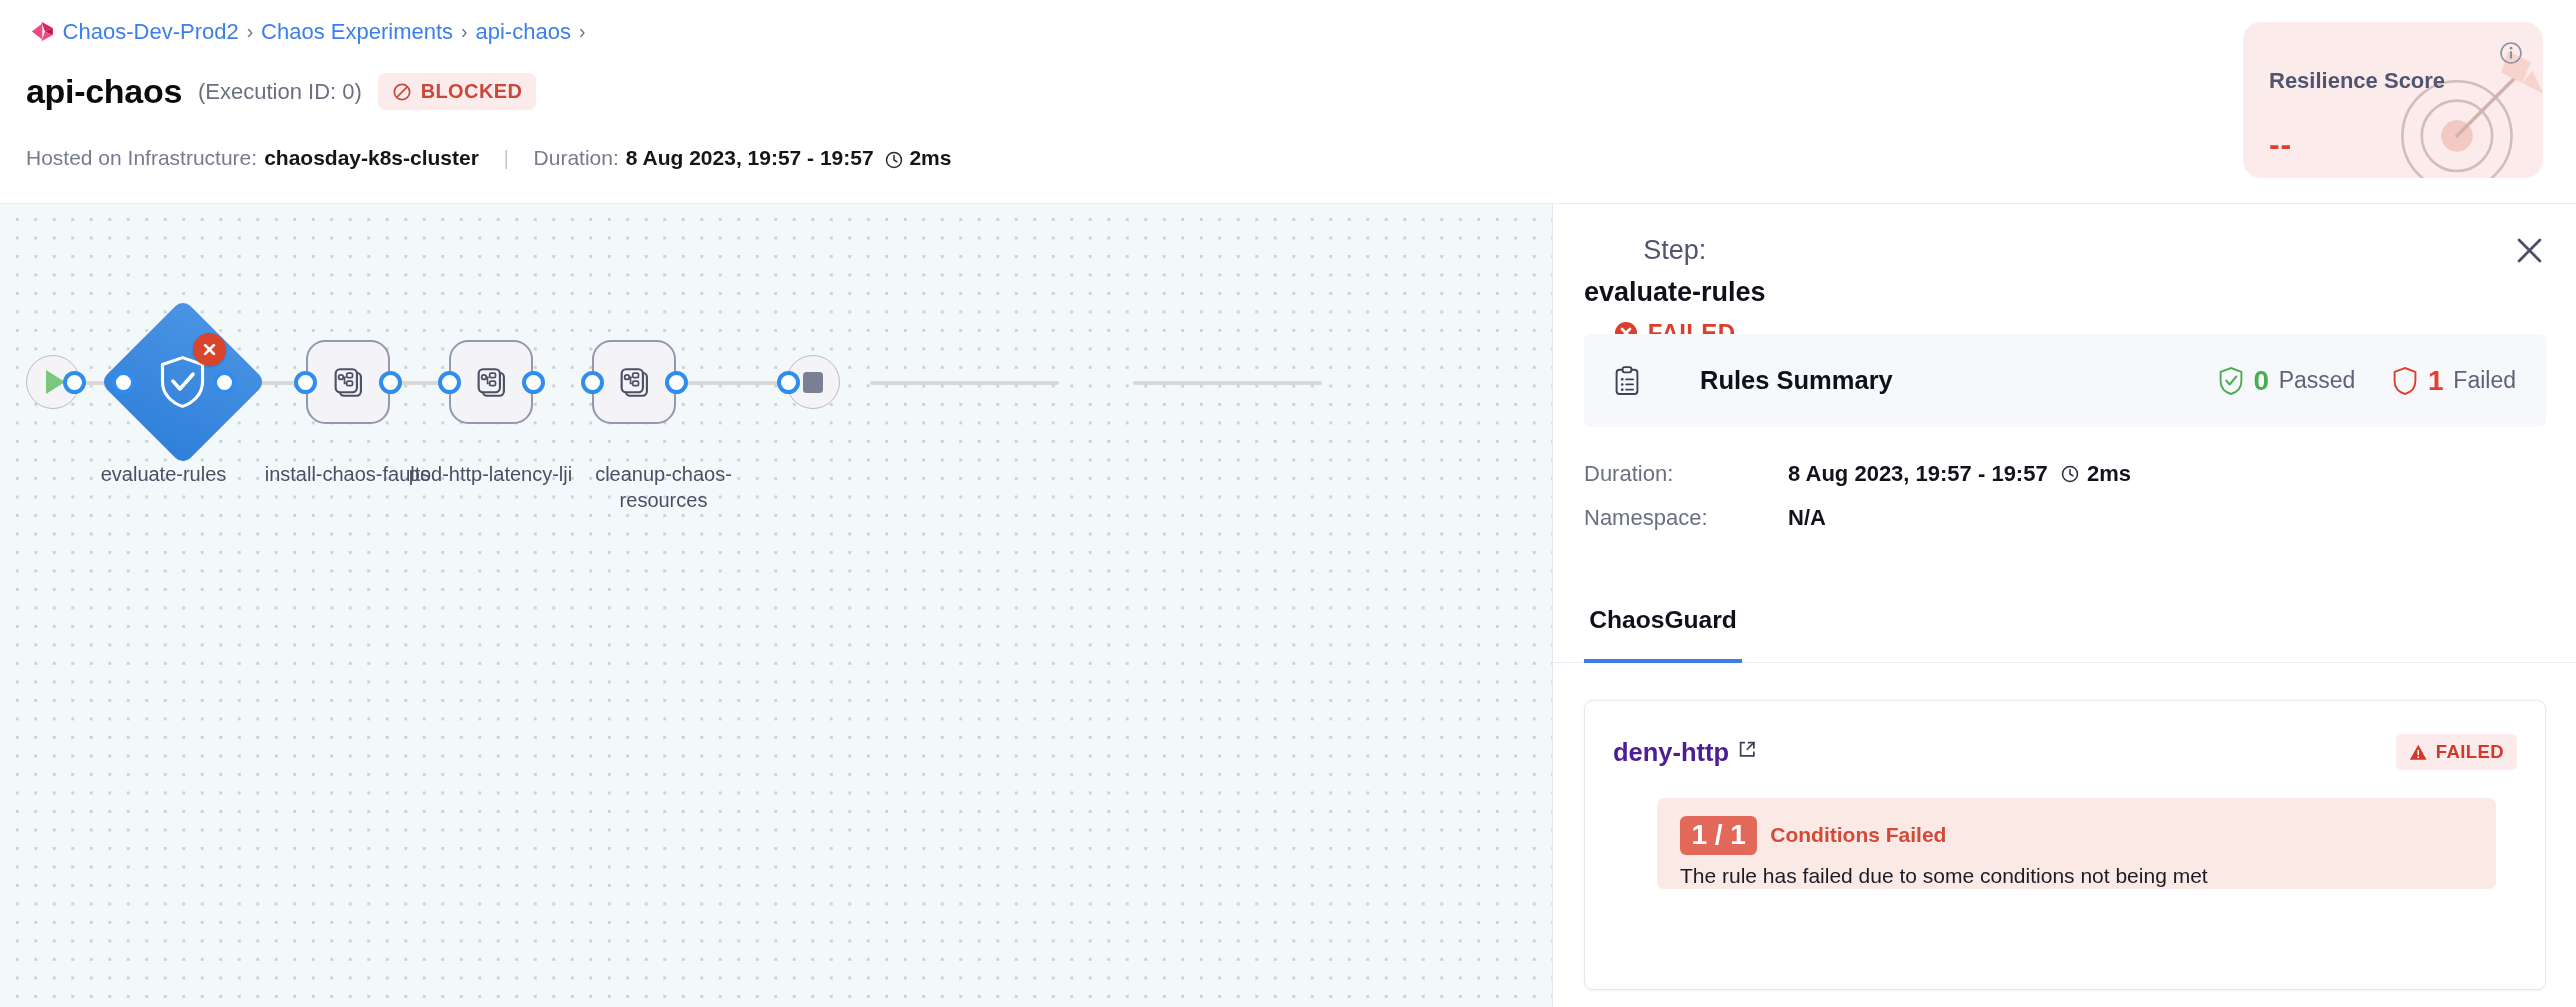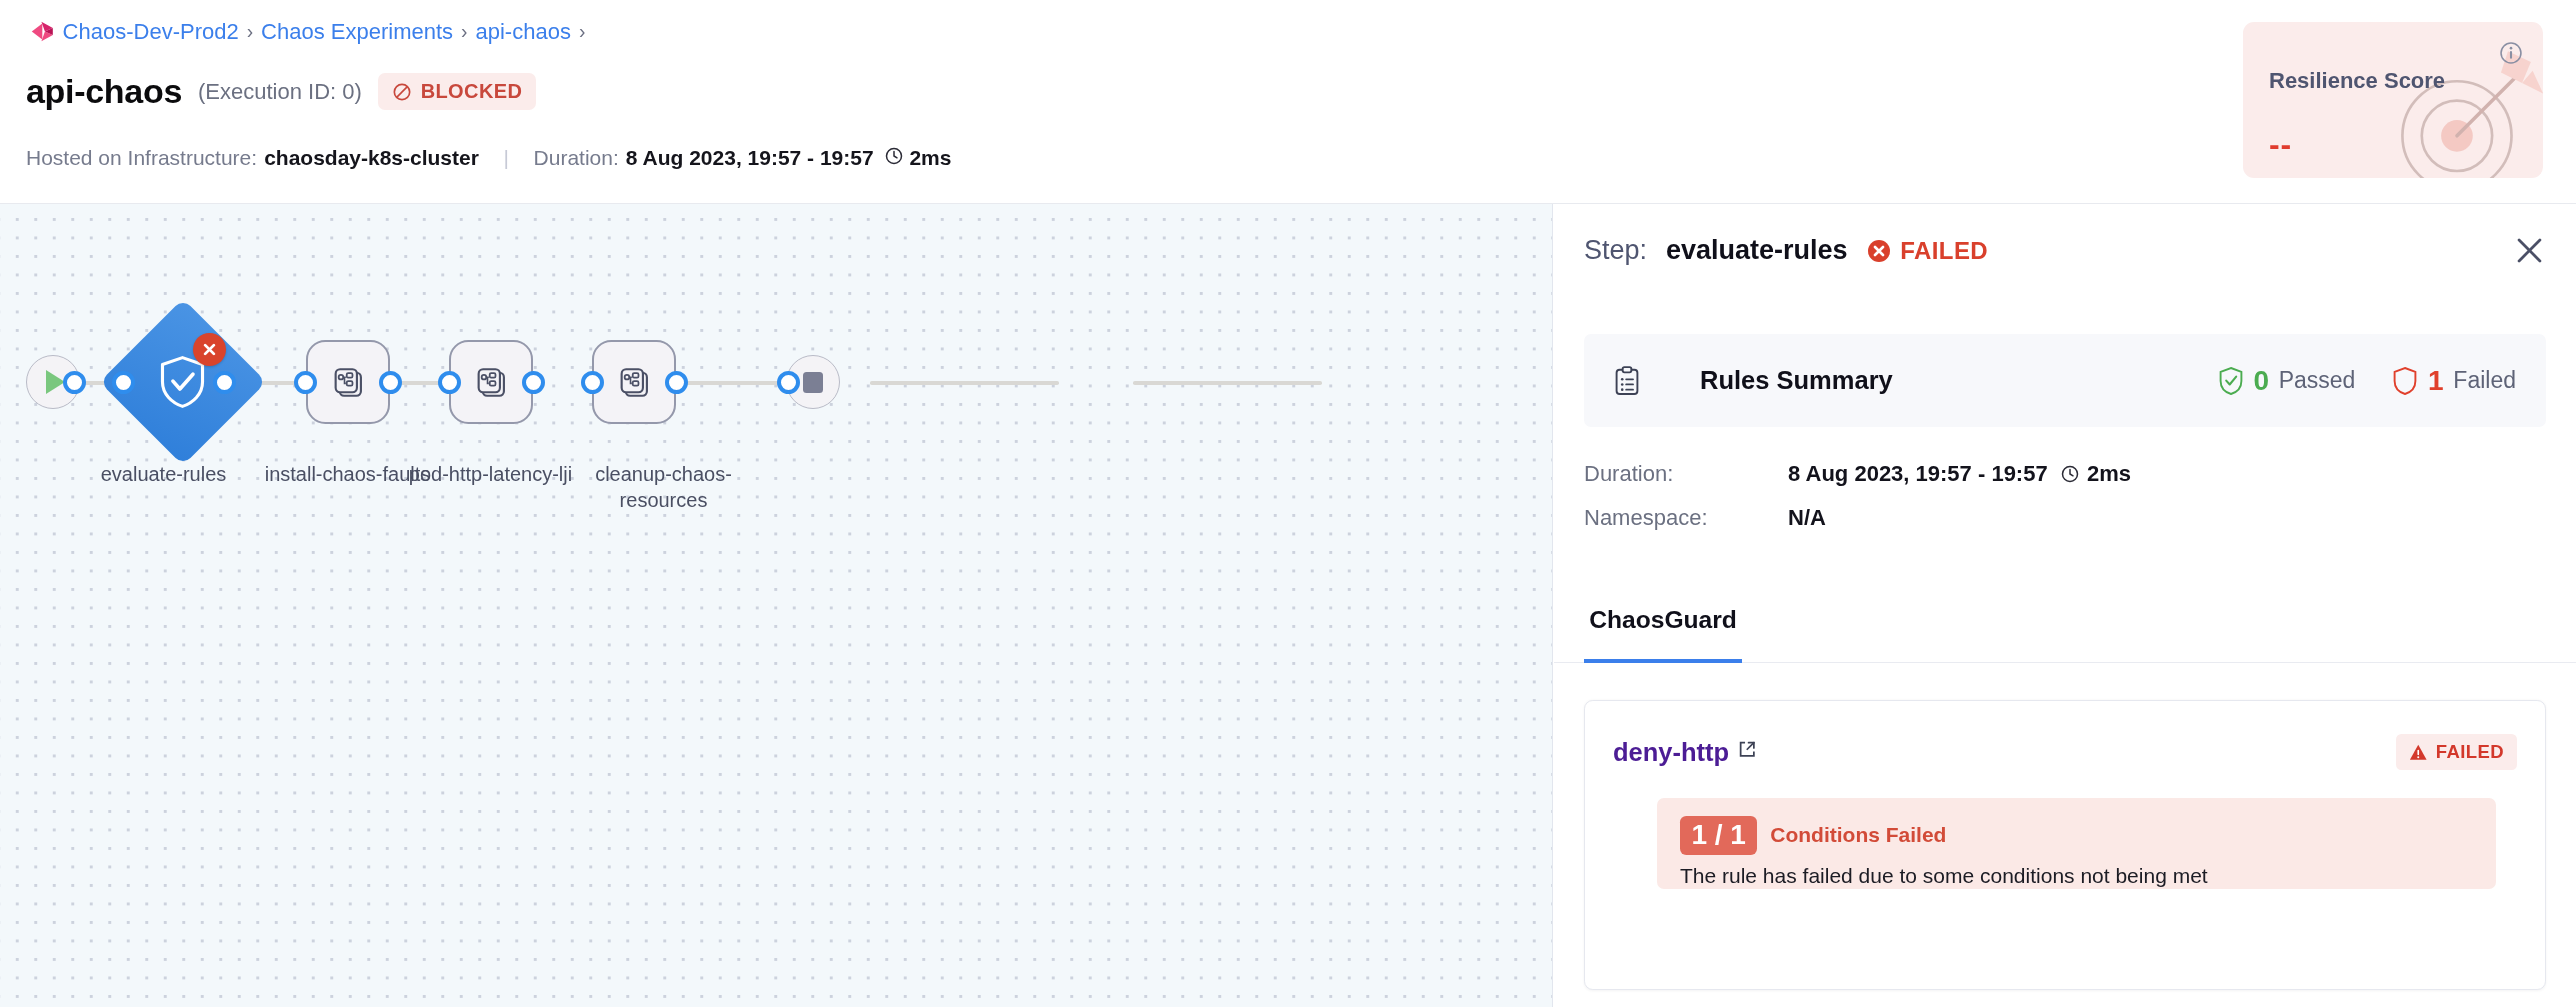--- a/index.html
+++ b/index.html
@@ -35,33 +35,33 @@
   .badge-blocked {
     display:flex; align-items:center; gap: 8.8px;
     background: #fbeceb; color: #c8483c;
     border-radius: 7px; padding: 7px 14px;
     font-size: 20px; font-weight: 700; letter-spacing: 0.4px;
   }
   .blocked-icon { width: 20px; height: 20px; display:block; }
 
   .meta-row {
     position: absolute; left: 26px; top: 146px;
-    display: flex; align-items: flex-start; gap: 0px;
+    display: flex; align-items: flex-end; gap: 0px;
     font-size: 21px; color: #6b7081;
   }
   .meta-label { color: #767b8d; }
   .meta-value { color: #15151c; font-weight: 700; margin-left: 7px; }
   .meta-divider { color: #c7cad6; margin: 0 24.6px; }
   .clock-icon { width:20px; height:20px; display:inline-block; vertical-align:-3.5px; margin: 0 5.3px 0 10.5px; }
 
   
   .res-card {
     position: absolute; right: 33px; top: 22px;
     width: 300px; height: 156px;
-    background: #fbeceb; border-radius: 11px;
+    background: #fbeceb; border-radius: 18px;
     overflow: hidden;
   }
   .res-title { position:absolute; left: 26px; top: 46px; font-size: 22px; font-weight: 700; color: #4f5570; }
   .res-value { position:absolute; left: 26px; top: 104px; font-size: 32px; font-weight: 700; color: #e03c2e; letter-spacing:0.9px; }
   .res-info { position:absolute; right: 19.3px; top: 17.6px; width: 26px; height: 26px; }
   .res-target { position:absolute; right: -8.8px; bottom: -30px; width: 176px; height: 176px; opacity: .85; }
 
   
   .canvas {
     position: absolute; left: 0; top: 204px; width: 1553px; height: 804px;
@@ -115,22 +115,22 @@
   }
 
   
   .panel {
     position: absolute; left: 1554px; top: 204px;
     width: 1022px; height: 804px; background: #ffffff;
     overflow: hidden;
   }
   .panel-title {
     position:absolute; left: 30px; top: 31px;
-    display:flex; align-items:center; gap: 19px;
-    font-size: 27px; color:#4f5570;
+    display:flex; align-items:center; gap: 11px;
+    font-size: 27px; color:#4f5570;flex-direction:column;
   }
   .panel-title b { color:#10101a; font-weight:700; }
   .failed-chip { display:flex; align-items:center; gap: 9.7px; }
   .fail-circle { width: 24px; height:24px; }
   .failed-text { color:#d9402c; font-size: 24px; font-weight: 600; letter-spacing:0.4px; }
   .close-x {
     position:absolute; right: 30px; top: 30px; width: 33px; height:33px;
     cursor:pointer;
   }
 

